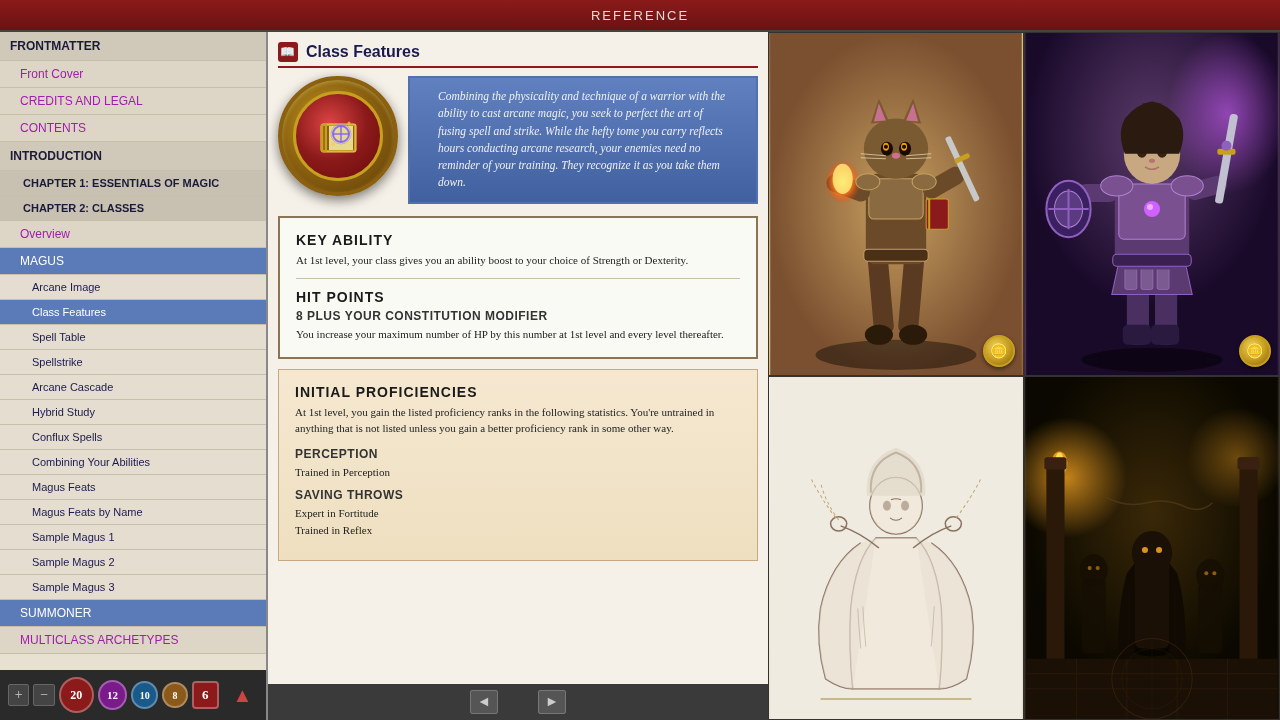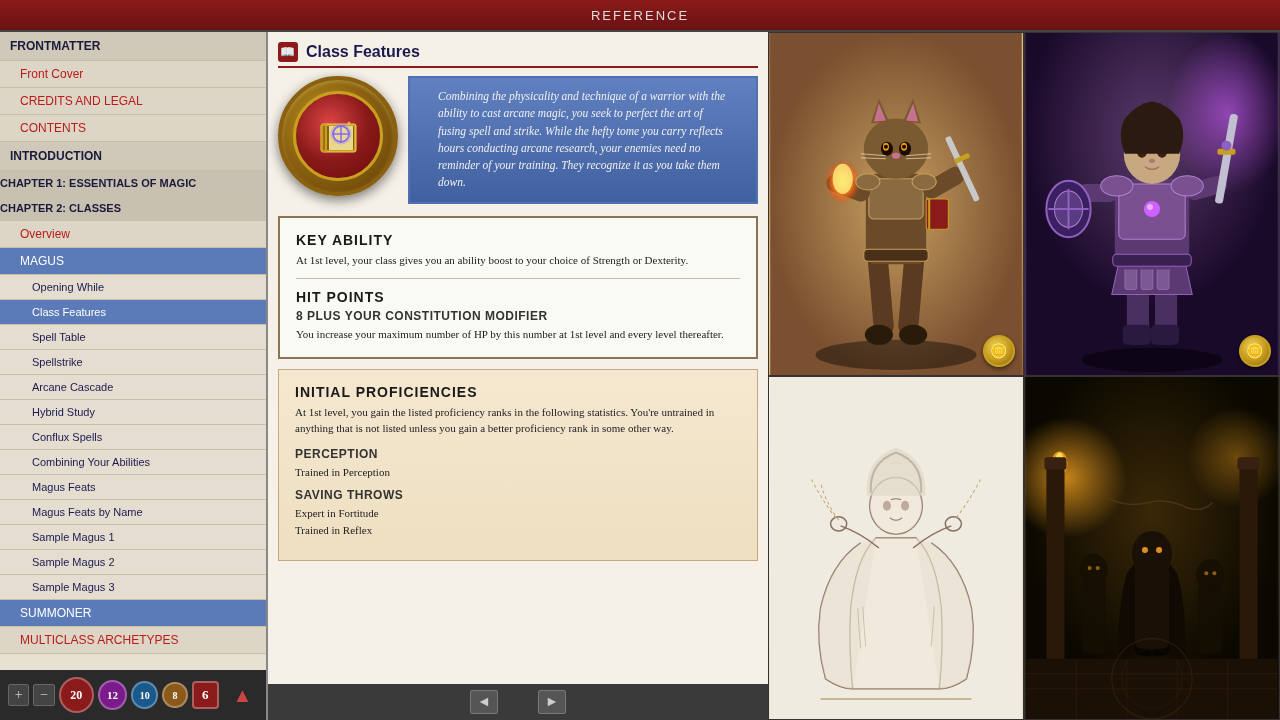--- a/index.html
+++ b/index.html
@@ -79,21 +79,21 @@
       font-weight: bold;
       font-size: 12px;
       text-transform: uppercase;
       color: #1a1a3a;
       padding: 7px 10px;
     }
     .nav-item.sub {
       padding-left: 20px;
       background: #ddd5c5;
       font-size: 12px;
-      color: #b91c1c;
+      color: #a21caf;
     }
     .nav-item.sub.active {
       background: #5a7ab8;
       color: white;
     }
     .nav-item.sub-sub {
       padding-left: 32px;
       background: #e5ddd0;
       font-size: 11px;
       color: #1a1a4e;
@@ -101,21 +101,21 @@
     .nav-item.sub-sub.active {
       background: #5a7ab8;
       color: white;
     }
     .nav-item.chapter {
       background: #c8c0b0;
       font-weight: bold;
       font-size: 11px;
       text-transform: uppercase;
       color: #1a1a3a;
-      padding: 6px 0;
+      padding: 6px 23px;
     }
 
     
     .sidebar-bottom {
       background: #2a2a2a;
       height: 50px;
       display: flex;
       align-items: center;
       padding: 0 8px;
       gap: 4px;
@@ -402,21 +402,21 @@
 
       <div class="nav-item category">FRONTMATTER</div>
       <div class="nav-item sub">Front Cover</div>
       <div class="nav-item sub">CREDITS AND LEGAL</div>
       <div class="nav-item sub">CONTENTS</div>
       <div class="nav-item category">INTRODUCTION</div>
       <div class="nav-item chapter">CHAPTER 1: ESSENTIALS OF MAGIC</div>
       <div class="nav-item chapter">CHAPTER 2: CLASSES</div>
       <div class="nav-item sub">Overview</div>
       <div class="nav-item sub active">MAGUS</div>
-      <div class="nav-item sub-sub">Opening While</div>
+      <div class="nav-item sub-sub">Arcane Image</div>
       <div class="nav-item sub-sub active">Class Features</div>
       <div class="nav-item sub-sub">Spell Table</div>
       <div class="nav-item sub-sub">Spellstrike</div>
       <div class="nav-item sub-sub">Arcane Cascade</div>
       <div class="nav-item sub-sub">Hybrid Study</div>
       <div class="nav-item sub-sub">Conflux Spells</div>
       <div class="nav-item sub-sub">Combining Your Abilities</div>
       <div class="nav-item sub-sub">Magus Feats</div>
       <div class="nav-item sub-sub">Magus Feats by Name</div>
       <div class="nav-item sub-sub">Sample Magus 1</div>

